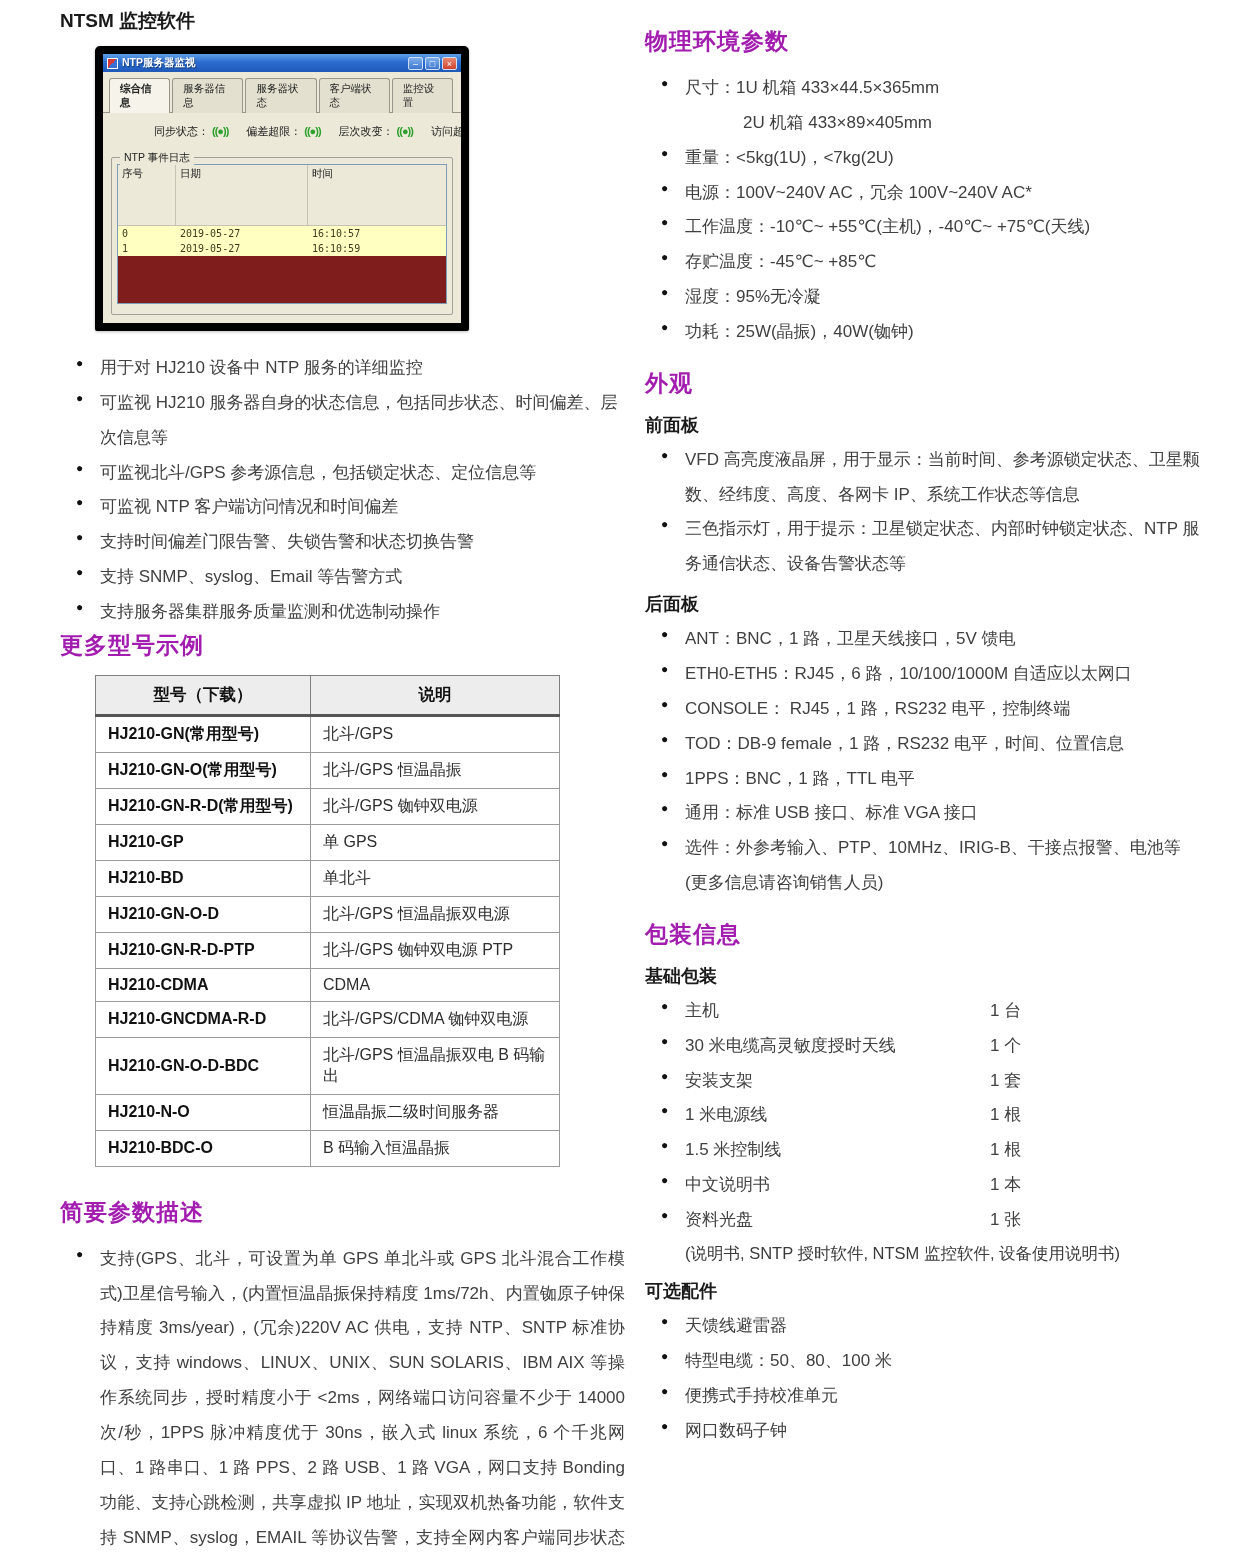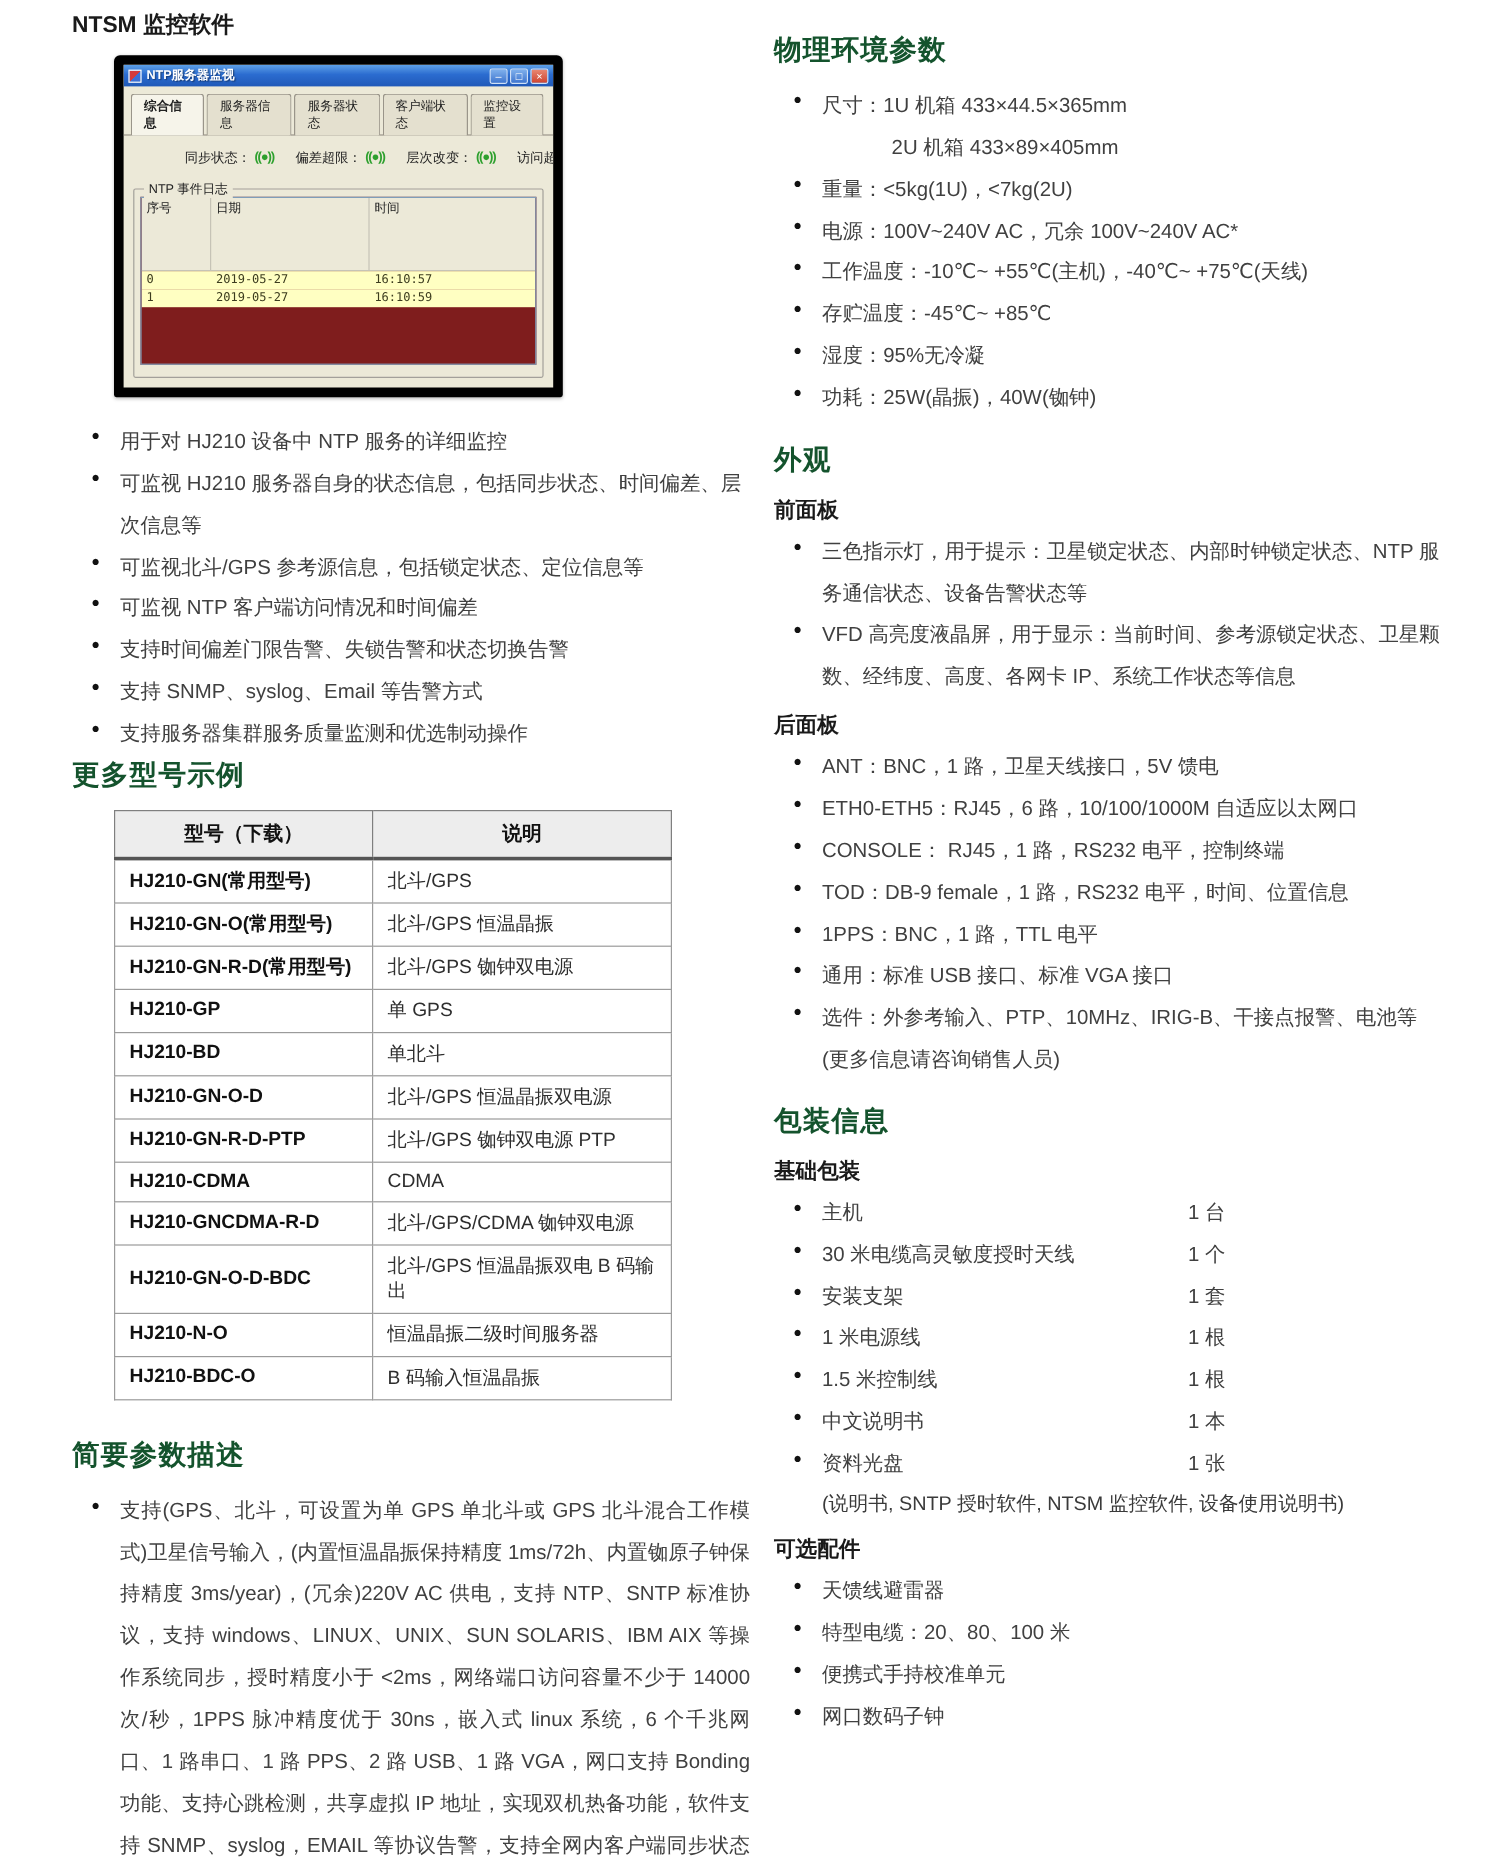--- a/index.html
+++ b/index.html
@@ -9,21 +9,21 @@
     background:#ffffff;
     font-family:"Liberation Sans","DejaVu Sans",sans-serif;
     color:#3a3a3a;
     overflow:hidden;
   }
   .page { display:flex; padding:8px 40px 0 60px; }
   .col-left  { width:565px; flex:0 0 565px; }
   .col-right { width:555px; flex:0 0 555px; margin-left:20px; }
 
   .doc-title { font-size:19px; font-weight:bold; color:#1a1a1a; margin-bottom:12px; }
-  h2.sec { font-size:23px; font-weight:bold; color:#14532d; letter-spacing:1px; margin:0 0 14px 0; }
+  h2.sec { font-size:23px; font-weight:bold; color:#a21caf; letter-spacing:1px; margin:0 0 14px 0; }
   h3.sub { font-size:18px; font-weight:bold; color:#1a1a1a; margin:10px 0 6px 0; }
 
   
   ul.blist { list-style:none; }
   ul.blist li {
     position:relative;
     padding-left:40px;
     font-size:17px;
     line-height:2.05;
     color:#404040;
@@ -355,22 +355,22 @@
           <span>功耗：25W(晶振)，40W(铷钟)</span>
           
         </li>
       </ul>
 
     <h2 class="sec sp-lg">外观</h2>
 
     <h3 class="sub">前面板</h3>
     <ul class="blist">
 
-    <li>三色指示灯，用于提示：卫星锁定状态、内部时钟锁定状态、NTP 服务通信状态、设备告警状态等</li>
-        <li>VFD 高亮度液晶屏，用于显示：当前时间、参考源锁定状态、卫星颗数、经纬度、高度、各网卡 IP、系统工作状态等信息</li>
+    <li>VFD 高亮度液晶屏，用于显示：当前时间、参考源锁定状态、卫星颗数、经纬度、高度、各网卡 IP、系统工作状态等信息</li>
+        <li>三色指示灯，用于提示：卫星锁定状态、内部时钟锁定状态、NTP 服务通信状态、设备告警状态等</li>
       </ul>
 
     <h3 class="sub">后面板</h3>
     <ul class="blist">
 
     <li>ANT：BNC，1 路，卫星天线接口，5V 馈电</li>
         <li>ETH0-ETH5：RJ45，6 路，10/100/1000M 自适应以太网口</li>
         <li>CONSOLE： RJ45，1 路，RS232 电平，控制终端</li>
         <li>TOD：DB-9 female，1 路，RS232 电平，时间、位置信息</li>
         <li>1PPS：BNC，1 路，TTL 电平</li>
@@ -431,19 +431,19 @@
             <span>1 张</span>
           </span>
         </li>
       </ul>
     <div class="note-line">(说明书, SNTP 授时软件, NTSM 监控软件, 设备使用说明书)</div>
 
     <h3 class="sub">可选配件</h3>
     <ul class="blist">
 
     <li>天馈线避雷器</li>
-        <li>特型电缆：20、80、100 米</li>
+        <li>特型电缆：50、80、100 米</li>
         <li>便携式手持校准单元</li>
         <li>网口数码子钟</li>
       </ul>
 
   </div>
 </div>
 
 </body></html>

